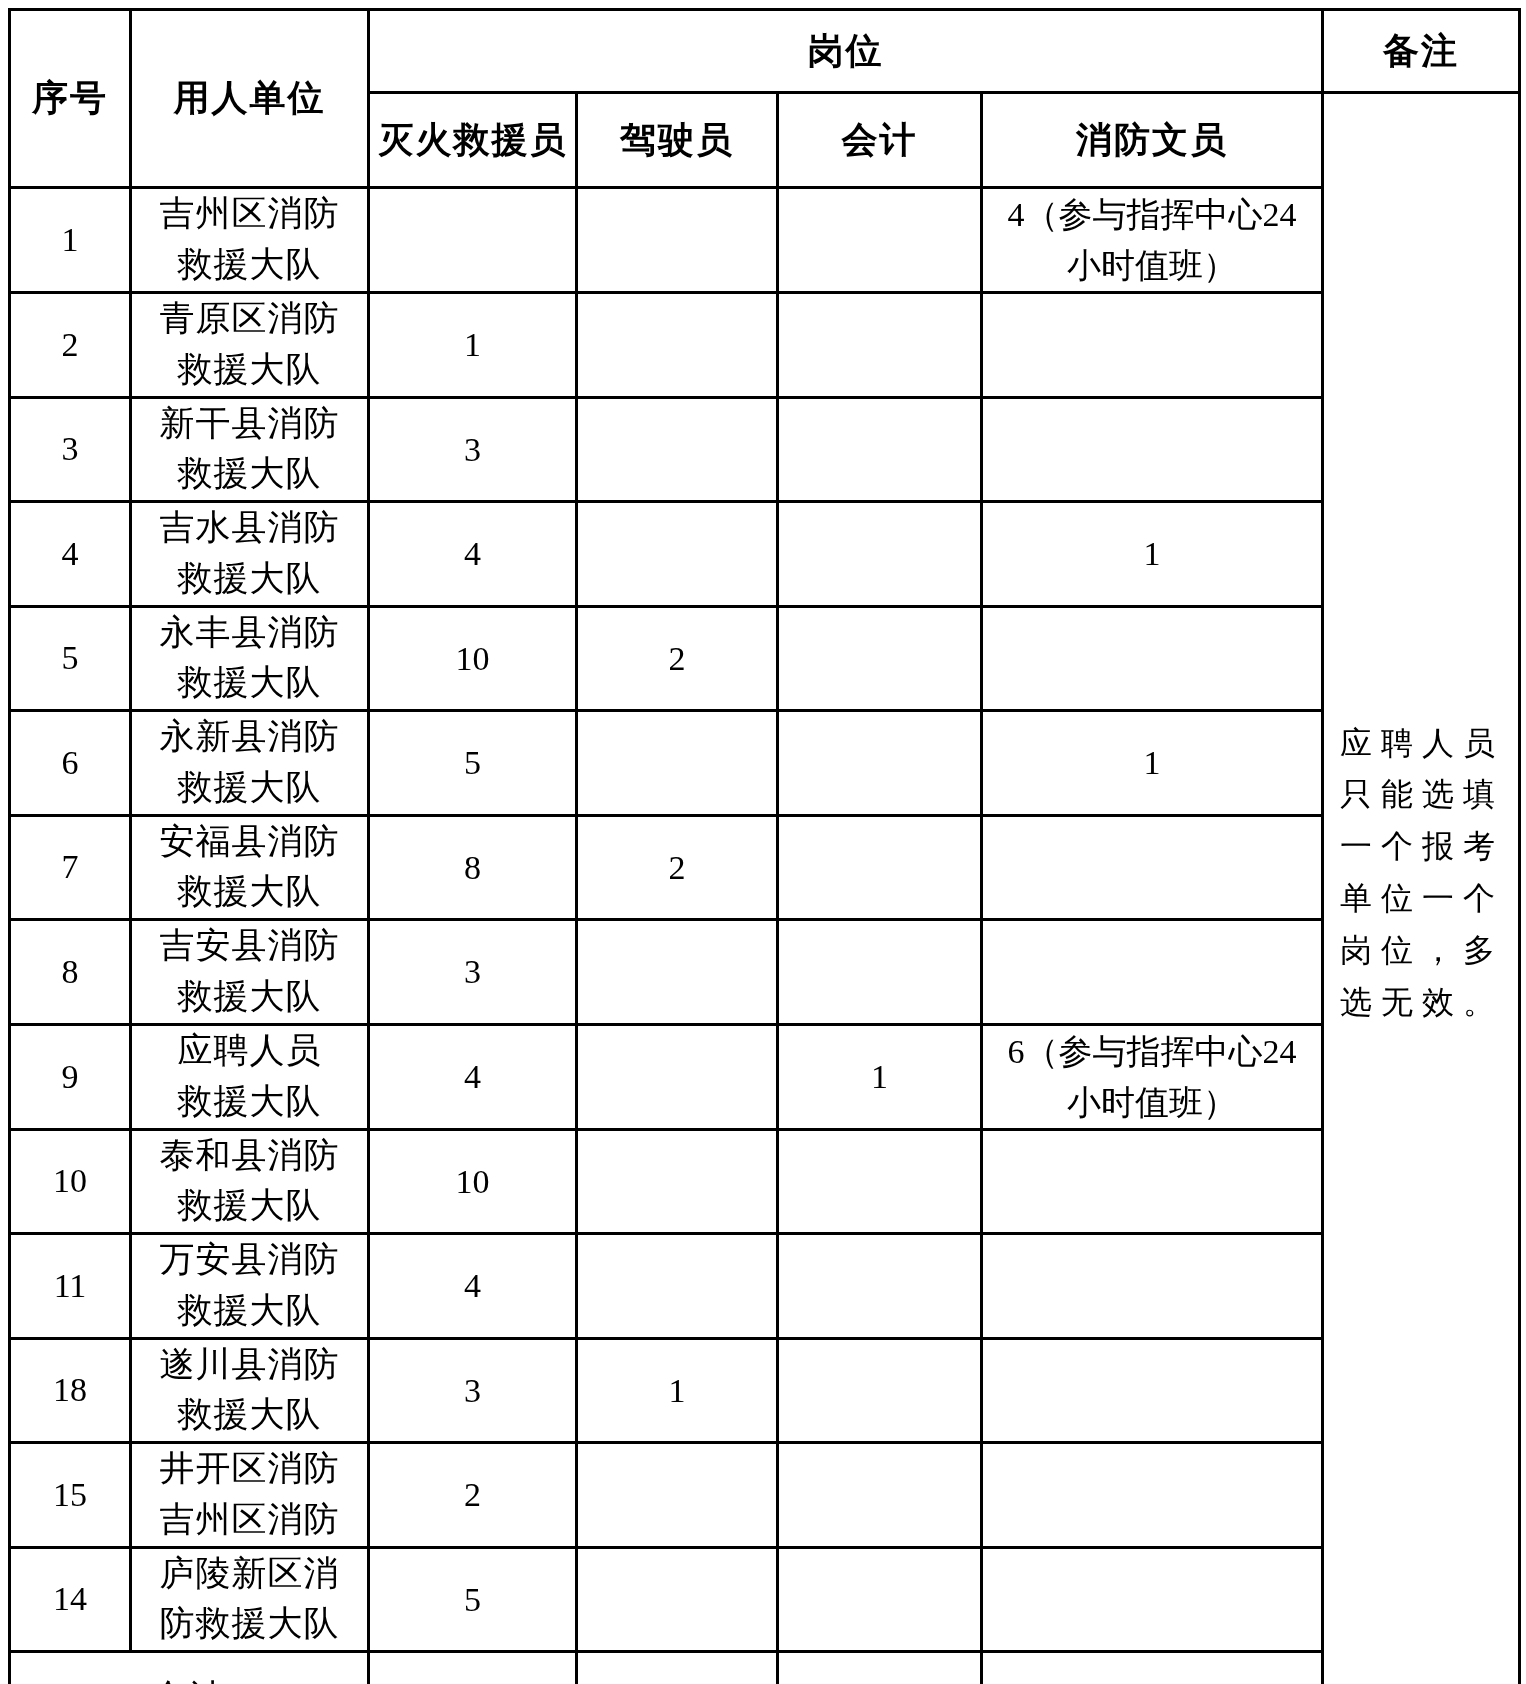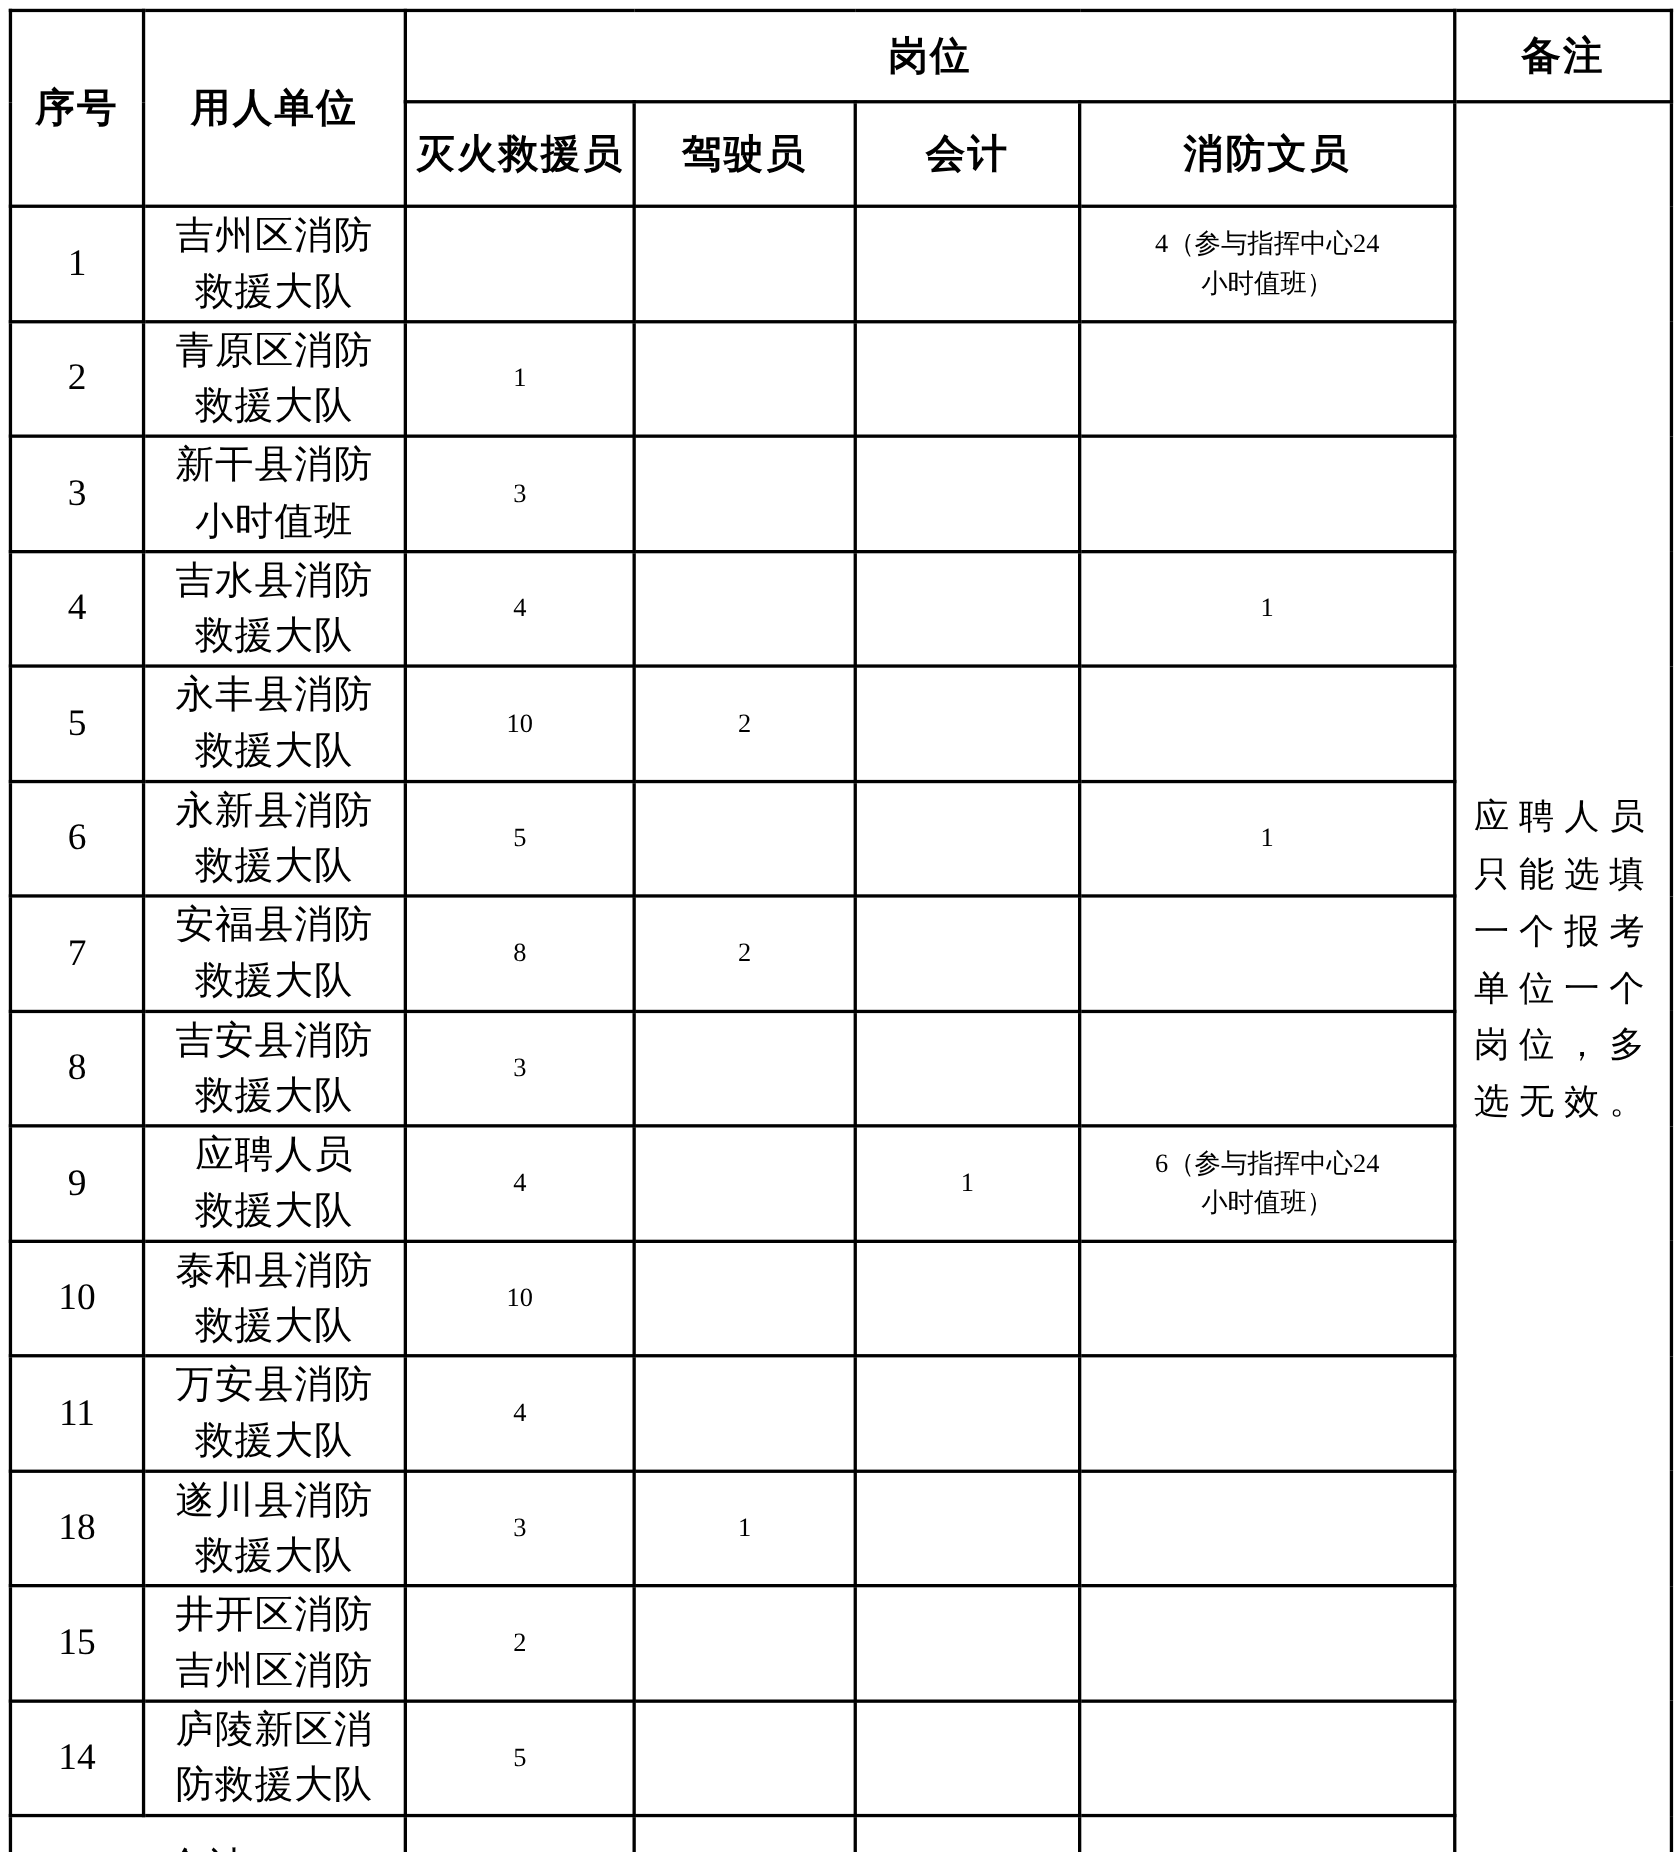--- a/index.html
+++ b/index.html
@@ -8,21 +8,21 @@
   table.quota{position:absolute;left:8px;top:8px;border-collapse:collapse;table-layout:fixed;width:1510px;}
   td,th{border:3px solid #000;text-align:center;vertical-align:middle;
         padding:0;overflow:hidden;font-weight:normal;}
   tr.row-a{height:83px;}
   tr.row-b{height:95px;}
   tr.data{height:100px;}
   tr.row-total{height:92px;}
   th.head{font-size:36px;font-weight:bold;letter-spacing:2px;text-align:center;}
   td.seq{font-size:34px;}
   td.unit{font-size:35px;line-height:1.45;white-space:pre-line;letter-spacing:1px;}
-  td.val{font-size:24px;line-height:1.5;white-space:pre-line;}
+  td.val{font-size:34px;line-height:1.5;white-space:pre-line;}
   td.total-label{font-size:35px;letter-spacing:2px;}
   td.remark-cell{font-size:32px;line-height:1.62;letter-spacing:9px;
         white-space:pre-line;text-align:left;vertical-align:middle;
         padding-left:16px;padding-right:2px;padding-bottom:90px;}
 </style>
 </head>
 <body>
 
 <div class="page">
 <table class="quota">
@@ -70,21 +70,21 @@
     <td class="unit">青原区消防
 救援大队</td>
     <td class="val">1</td>
     <td class="val"></td>
     <td class="val"></td>
     <td class="val"></td>
   </tr>
   <tr class="data">
     <td class="seq">3</td>
     <td class="unit">新干县消防
-小时值班</td>
+救援大队</td>
     <td class="val">3</td>
     <td class="val"></td>
     <td class="val"></td>
     <td class="val"></td>
   </tr>
   <tr class="data">
     <td class="seq">4</td>
     <td class="unit">吉水县消防
 救援大队</td>
     <td class="val">4</td>

